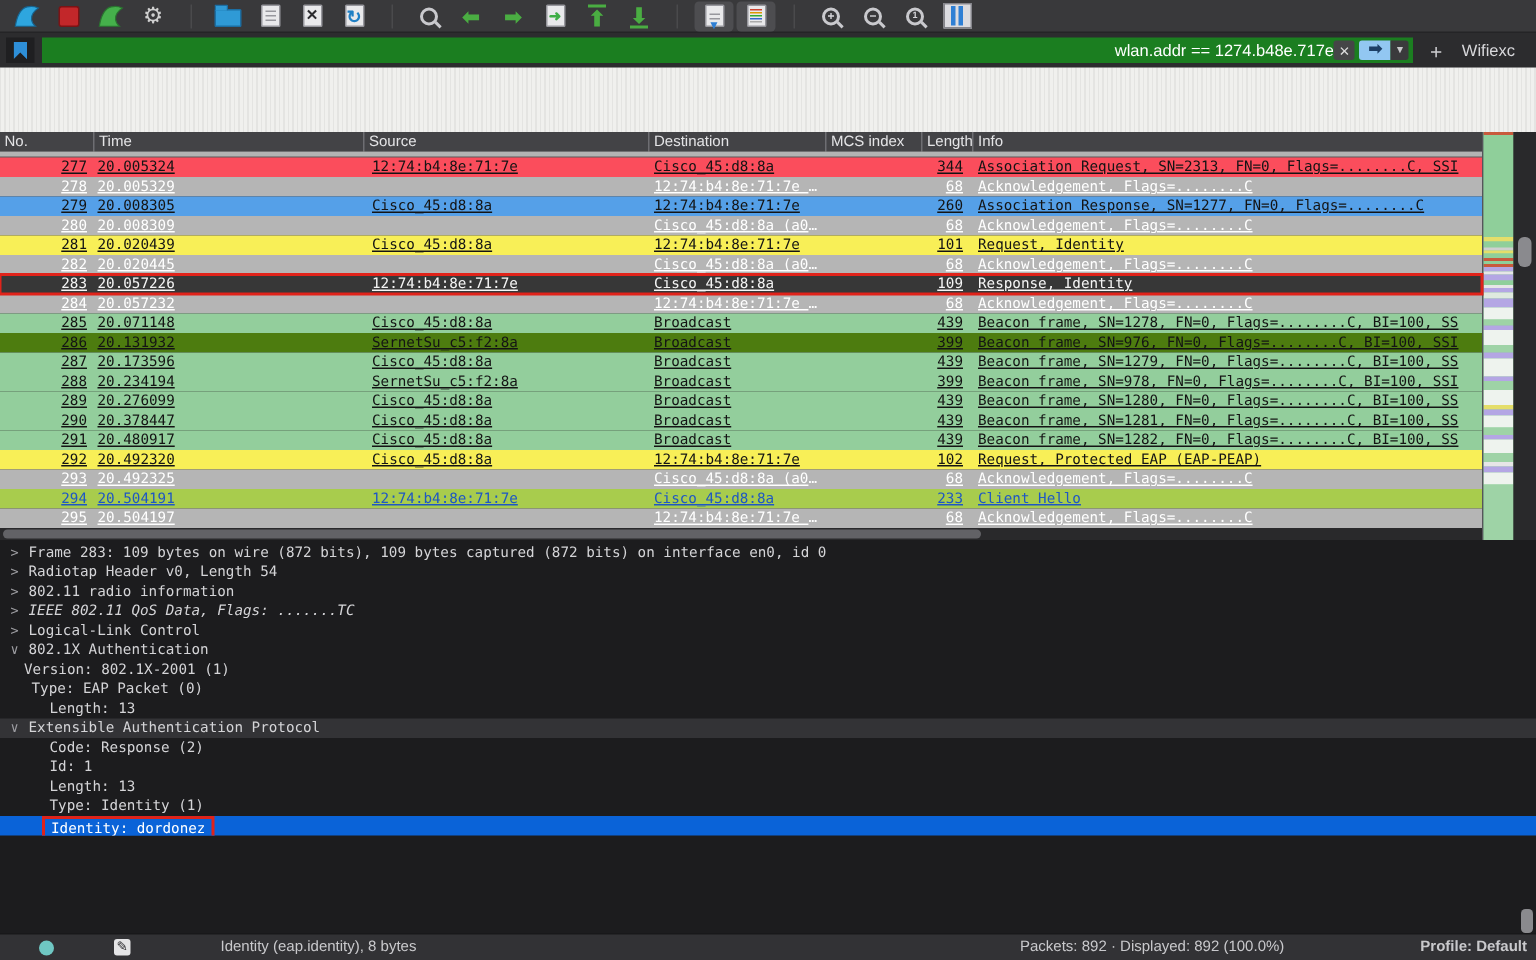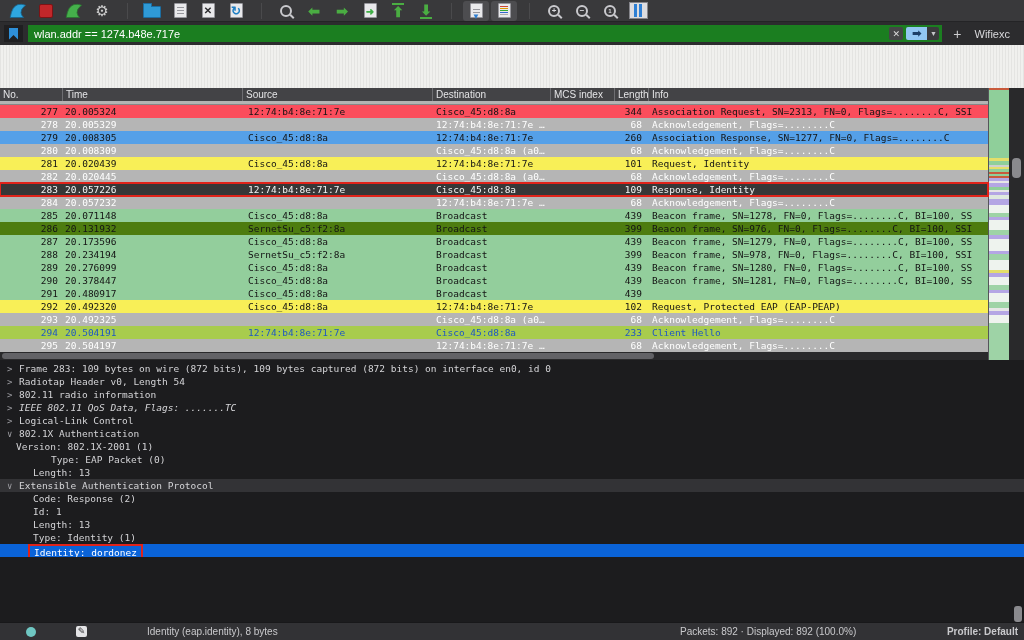--- a/index.html
+++ b/index.html
@@ -27,21 +27,21 @@
   .mag{width:8px;height:8px;border:2px solid #c9c9cd;border-radius:50%;position:relative;display:flex;align-items:center;justify-content:center;}
   .mag::after{content:"";position:absolute;width:2px;height:5px;background:#c9c9cd;bottom:-4px;right:-3px;transform:rotate(-45deg);}
   .mag b{color:#d6d6da;font-size:8px;font-weight:bold;line-height:1;}
   .cz{gap:1px;padding:2px 0;}
   .cz i{width:8px;height:2px;display:block;}
   .cols{width:15px;height:13px;background:#dcdce0;border:1px solid #85858b;display:flex;gap:2px;justify-content:center;align-items:stretch;padding:1px;box-sizing:content-box;}
   .cols i{width:3px;background:#2e7fd4;display:block;}
 
   
   .filterbar{position:absolute;left:0;top:22px;width:1024px;height:23px;background:#2c2c2e;display:flex;align-items:center;
-             padding:0 6px 0 4px;box-sizing:border-box;gap:5px;}
+             padding:0 6px 0 4px;box-sizing:border-box;gap:5px;text-align:right;}
   .fbookmark{width:19px;height:17px;background:#1f1f21;display:flex;align-items:center;justify-content:center;flex:none;}
   .ribbon{width:9px;height:12px;background:#2e8fd8;clip-path:polygon(0 0,100% 0,100% 100%,50% 62%,0 100%);}
   .ffield{flex:1;height:17px;display:flex;align-items:center;color:#fff;font-size:11px;padding-left:6px;box-sizing:border-box;}
   .ffield .ftext{white-space:nowrap;overflow:hidden;}
   .fclear{width:14px;height:13px;background:#454547;color:#dcdcdc;font-size:9px;display:flex;align-items:center;justify-content:center;border-radius:2px;flex:none;}
   .fapply{width:21px;height:13px;background:#92c7f2;color:#1c3f66;font-size:11px;font-weight:bold;display:flex;align-items:center;justify-content:center;border-radius:2px 0 0 2px;margin-left:3px;flex:none;line-height:1;}
   .fcaret{width:12px;height:13px;background:#3a3a3c;color:#c6c6c9;font-size:7px;display:flex;align-items:center;justify-content:center;border-radius:0 2px 2px 0;flex:none;}
   .fplus{color:#cccccf;font-size:14px;padding:0 6px;flex:none;}
   .fsaved{color:#d8d8db;font-size:11px;padding:0 8px 0 2px;flex:none;}
 
@@ -49,21 +49,21 @@
   .spacer{position:absolute;left:0;top:45px;width:1024px;height:43px;background:#f0f0ee;
           background-image:repeating-linear-gradient(90deg,rgba(0,0,0,0.05) 0 1px,transparent 1px 3px);}
 
   
   .grid7{display:grid;grid-template-columns:62px 180px 190px 118px 64px 34px 1fr;}
   .phead{position:absolute;left:0;top:88px;width:988px;height:13px;background:#434346;color:#e4e4e6;font-size:10px;}
   .phead .col{line-height:13px;padding-left:3px;border-left:1px solid #6e6e72;overflow:hidden;white-space:nowrap;box-sizing:border-box;}
   .phead .col:first-child{border-left:none;}
   .sliver{position:absolute;left:0;top:101px;width:988px;height:4px;background:#b3b3b3;box-shadow:inset 0 -1px 0 rgba(0,0,0,.25);}
   .prows{position:absolute;left:0;top:105px;width:988px;}
-  .prow{height:13px;font-family:"DejaVu Sans Mono",monospace;font-size:9.5px;}
+  .prow{height:13px;font-family:"DejaVu Sans Mono",monospace;font-size:9.5px;text-decoration:underline;}
   .pc{line-height:13px;overflow:hidden;white-space:nowrap;box-sizing:border-box;}
   .pc-no{text-align:right;padding-right:4px;}
   .pc-time{padding-left:3px;}
   .pc-source{padding-left:6px;}
   .pc-destination{padding-left:4px;text-overflow:ellipsis;}
   .pc-length{text-align:right;padding-right:6px;}
   .pc-info{padding-left:4px;}
   .prow.ann{outline:2px solid var(--ann);outline-offset:-1px;position:relative;z-index:3;}
 
   .minimap{position:absolute;left:988px;top:88px;width:21px;height:272px;overflow:hidden;display:flex;flex-direction:column;border-left:1px solid #55555a;box-sizing:border-box;background:#8fcf9a;}
@@ -388,20 +388,21 @@
         <div class="pc pc-length">439</div>
         <div class="pc pc-info">Beacon frame, SN=1281, FN=0, Flags=........C, BI=100, SS</div>
       </div>
       <div class="prow grid7" style="background: rgb(147, 206, 156); color: rgb(20, 20, 20);">
         <div class="pc pc-no">291</div>
         <div class="pc pc-time">20.480917</div>
         <div class="pc pc-source">Cisco_45:d8:8a</div>
         <div class="pc pc-destination">Broadcast</div>
         <div class="pc pc-mcs"></div>
         <div class="pc pc-length">439</div>
+        <div class="pc pc-info">Beacon frame, SN=1282, FN=0, Flags=........C, BI=100, SS</div>
       </div>
       <div class="prow grid7" style="background: rgb(248, 239, 87); color: rgb(20, 20, 20);">
         <div class="pc pc-no">292</div>
         <div class="pc pc-time">20.492320</div>
         <div class="pc pc-source">Cisco_45:d8:8a</div>
         <div class="pc pc-destination">12:74:b4:8e:71:7e</div>
         <div class="pc pc-mcs"></div>
         <div class="pc pc-length">102</div>
         <div class="pc pc-info">Request, Protected EAP (EAP-PEAP)</div>
       </div>
@@ -484,21 +485,21 @@
 
   <div class="detail">
     <div>
         <div class="drow" style="padding-left: 6px;"><span class="darr">&gt;</span><span class="dtext">Frame 283: 109 bytes on wire (872 bits), 109 bytes captured (872 bits) on interface en0, id 0</span></div>
         <div class="drow" style="padding-left: 6px;"><span class="darr">&gt;</span><span class="dtext">Radiotap Header v0, Length 54</span></div>
         <div class="drow" style="padding-left: 6px;"><span class="darr">&gt;</span><span class="dtext">802.11 radio information</span></div>
         <div class="drow" style="padding-left: 6px; font-style: italic;"><span class="darr">&gt;</span><span class="dtext">IEEE 802.11 QoS Data, Flags: .......TC</span></div>
         <div class="drow" style="padding-left: 6px;"><span class="darr">&gt;</span><span class="dtext">Logical-Link Control</span></div>
         <div class="drow" style="padding-left: 6px;"><span class="darr">∨</span><span class="dtext">802.1X Authentication</span></div>
         <div class="drow" style="padding-left: 16px;"><span class="dtext">Version: 802.1X-2001 (1)</span></div>
-        <div class="drow" style="padding-left: 51px;"><span class="dtext">Type: EAP Packet (0)</span></div>
+        <div class="drow" style="padding-left: 21px;"><span class="dtext">Type: EAP Packet (0)</span></div>
         <div class="drow" style="padding-left: 33px;"><span class="dtext">Length: 13</span></div>
         <div class="drow dhl" style="padding-left: 6px;"><span class="darr">∨</span><span class="dtext">Extensible Authentication Protocol</span></div>
         <div class="drow" style="padding-left: 33px;"><span class="dtext">Code: Response (2)</span></div>
         <div class="drow" style="padding-left: 33px;"><span class="dtext">Id: 1</span></div>
         <div class="drow" style="padding-left: 33px;"><span class="dtext">Length: 13</span></div>
         <div class="drow" style="padding-left: 33px;"><span class="dtext">Type: Identity (1)</span></div>
         <div class="drow dsel" style="padding-left: 33px;"><span class="dtext dann">Identity: dordonez</span></div>
       </div>
     <span class="dcorner"></span>
   </div>

